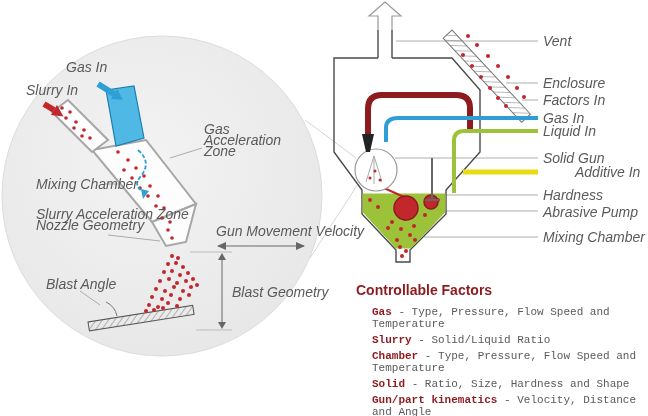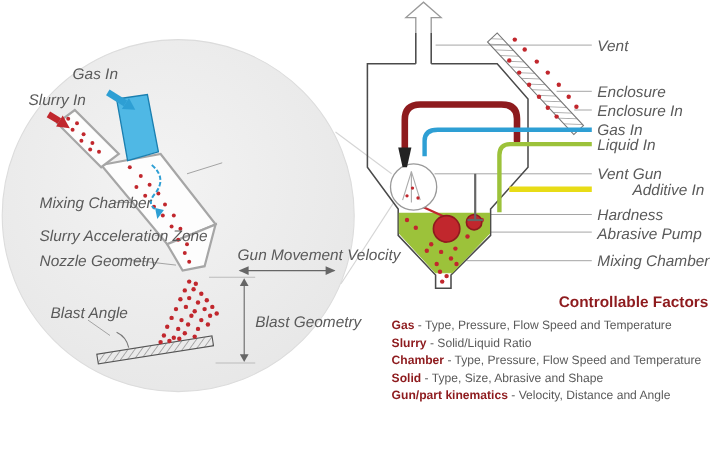--- a/index.html
+++ b/index.html
@@ -3,22 +3,22 @@
 <meta charset="utf-8">
 <style>
   html,body{margin:0;padding:0;background:#fff;}
   .stage{position:relative;width:648px;height:416px;background:#fff;overflow:hidden;
          font-family:"Liberation Sans",sans-serif;}
   .art{position:absolute;left:0;top:0;}
   .lbl{position:absolute;font-size:14px;line-height:11px;color:var(--text_gray);
        white-space:nowrap;font-style:italic;}
   .lbl.wrap{white-space:normal;}
   .cf{position:absolute;left:356px;top:266px;width:288px;}
-  .cf-title{font-size:14px;font-weight:bold;color:var(--maroon);margin:0 0 8px 0;text-align:right;}
-  .cf-item{font-size:11px;line-height:12px;color:var(--text_gray);margin:0 0 4px 0;}
+  .cf-title{font-size:14px;font-weight:bold;color:var(--maroon);margin:16px 0 8px 0;}
+  .cf-item{font-size:11px;line-height:12px;color:var(--text_gray);margin:0 0 4px 16px;font-family:Liberation Mono, monospace;}
   .cf-item .term{font-weight:bold;color:var(--maroon);}
   
   .s-maroon{stroke:var(--maroon);}
   .s-blue{stroke:var(--blue);}     .f-blue{fill:var(--blue);}
   .f-tube{fill:var(--tube_blue);}
   .s-green{stroke:var(--green);}
   .s-yellow{stroke:var(--yellow);}
   .s-red{stroke:var(--red);}       .f-red{fill:var(--red);}
 </style>
 </head>
@@ -231,33 +231,34 @@
     <path class="s-maroon" d="M 470,128 L 470,108 Q 470,95 456,95 L 382,95 Q 368,95 368,109 L 368,136" fill="none" stroke-width="6" stroke-linecap="round"></path>
     <polygon points="362,134 374,134 370,152 366,152" fill="#222"></polygon>
 
     <path class="s-blue" d="M 538,118 L 398,118 Q 386,118 386,128 L 386,142" fill="none" stroke-width="4"></path>
     <path class="s-green" d="M 538,131 L 464,131 Q 454,131 454,141 L 454,193" fill="none" stroke-width="4"></path>
     <line class="s-yellow" x1="538" y1="172" x2="463" y2="172" stroke-width="5"></line>
   </svg>
 
   <div class="lbl" style="left:66px;top:62px">Gas In</div>
   <div class="lbl" style="left:26px;top:85px">Slurry In</div>
+  <div class="lbl wrap" style="left:204px;top:124px;width:62px">Gas Acceleration Zone</div>
   <div class="lbl" style="left:36px;top:179px">Mixing Chamber</div>
   <div class="lbl" style="left:36px;top:209px">Slurry Acceleration Zone</div>
-  <div class="lbl" style="left:36px;top:232px">Nozzle Geometry</div>
+  <div class="lbl" style="left:36px;top:220px">Nozzle Geometry</div>
   <div class="lbl" style="left:46px;top:279px">Blast Angle</div>
   <div class="lbl" style="left:216px;top:226px">Gun Movement Velocity</div>
   <div class="lbl" style="left:232px;top:287px">Blast Geometry</div>
 
   <div class="lbl" style="left:543px;top:36px">Vent</div>
   <div class="lbl" style="left:543px;top:78px">Enclosure</div>
-  <div class="lbl" style="left:543px;top:95px">Enclosure In</div>
+  <div class="lbl" style="left:543px;top:95px">Factors In</div>
   <div class="lbl" style="left:543px;top:113px">Gas In</div>
   <div class="lbl" style="left:543px;top:126px">Liquid In</div>
-  <div class="lbl" style="left:543px;top:153px">Vent Gun</div>
+  <div class="lbl" style="left:543px;top:153px">Solid Gun</div>
   <div class="lbl" style="left:575px;top:167px">Additive In</div>
   <div class="lbl" style="left:543px;top:190px">Hardness</div>
   <div class="lbl" style="left:543px;top:207px">Abrasive Pump</div>
   <div class="lbl" style="left:543px;top:232px">Mixing Chamber</div>
 
   <div class="cf">
     <div class="cf-title">Controllable Factors</div>
     <div class="cf-item">
       <span class="term">Gas</span>
       <span class="desc">- Type, Pressure, Flow Speed and Temperature</span>
@@ -265,21 +266,21 @@
     <div class="cf-item">
       <span class="term">Slurry</span>
       <span class="desc">- Solid/Liquid Ratio</span>
     </div>
     <div class="cf-item">
       <span class="term">Chamber</span>
       <span class="desc">- Type, Pressure, Flow Speed and Temperature</span>
     </div>
     <div class="cf-item">
       <span class="term">Solid</span>
-      <span class="desc">- Type, Size, Abrasive and Shape</span>
+      <span class="desc">- Ratio, Size, Hardness and Shape</span>
     </div>
     <div class="cf-item">
       <span class="term">Gun/part kinematics</span>
       <span class="desc">- Velocity, Distance and Angle</span>
     </div>
   </div>
 
 </div>
 
 </body></html>

